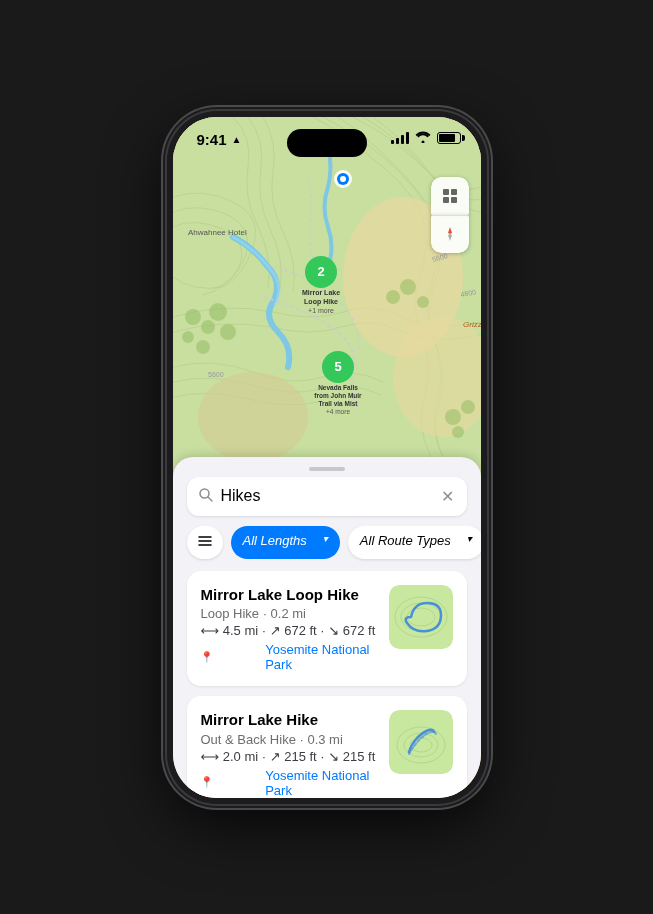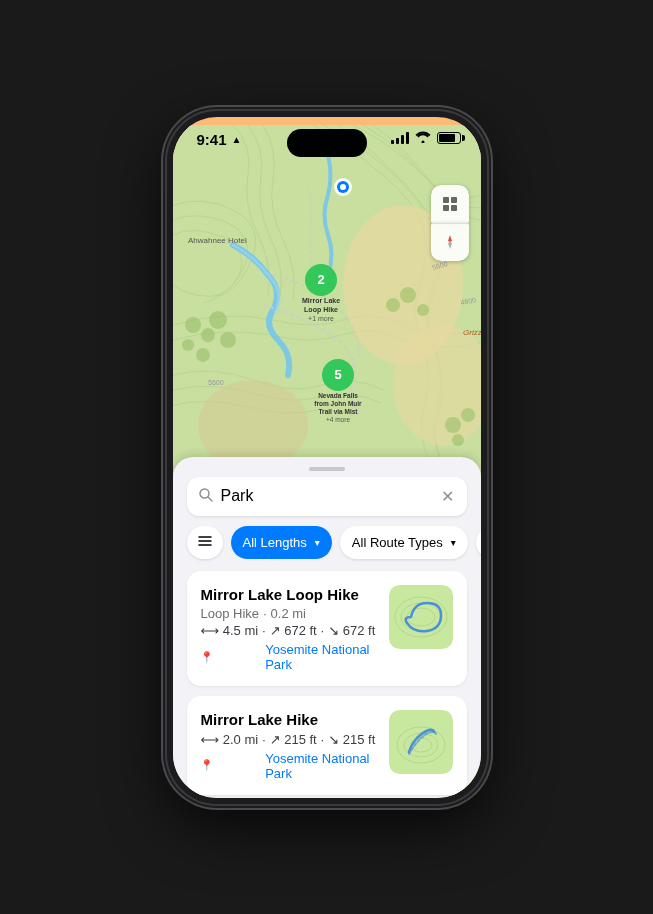--- a/index.html
+++ b/index.html
@@ -123,21 +123,21 @@
       width: 80px;
       height: 28px;
       background: #000;
       border-radius: 20px;
       z-index: 200;
     }
 
     
     .map-area {
       position: absolute;
-      top: 8px;
+      top: 0;
       left: 0;
       right: 0;
       height: 360px;
       overflow: hidden;
       background: #d4e8c0;
     }
 
     .map-svg {
       width: 100%;
       height: 100%;
@@ -249,28 +249,29 @@
       display: flex;
       gap: 8px;
       padding: 0 14px 12px;
       overflow-x: auto;
       scrollbar-width: none;
     }
     .filter-row::-webkit-scrollbar { display: none; }
 
     .filter-pill {
       display: flex;
-      align-items: center;
-      gap: 8px;
+      align-items: flex-start;
+      gap: 16px;
       padding: 7px 12px;
       border-radius: 20px;
       font-size: 13px;
       font-weight: 500;
       white-space: nowrap;
       cursor: pointer;
+      font-style: italic;
     }
 
     .filter-pill-active {
       background: #007aff;
       color: #fff;
     }
 
     .filter-pill-inactive {
       background: #fff;
       color: #000;
@@ -514,21 +515,21 @@
       </div>
 
       <div class="search-container">
         <div class="search-bar">
           <span class="search-icon">
             <svg width="14" height="14" viewBox="0 0 14 14">
               <circle cx="5.5" cy="5.5" r="4.5" fill="none" stroke="#8e8e93" stroke-width="1.5"></circle>
               <line x1="9" y1="9" x2="13" y2="13" stroke="#8e8e93" stroke-width="1.5" stroke-linecap="round"></line>
             </svg>
           </span>
-          <span class="search-text">Park</span>
+          <span class="search-text">Hikes</span>
           <span class="search-clear">✕</span>
         </div>
       </div>
 
       <div class="filter-row">
         <div class="filter-pill filter-pill-inactive" style="padding: 7px 10px;">
           <span>
             <svg width="16" height="16" viewBox="0 0 16 16">
               <line x1="2" y1="4" x2="14" y2="4" stroke="#000" stroke-width="1.5" stroke-linecap="round"></line>
               <line x1="2" y1="8" x2="14" y2="8" stroke="#000" stroke-width="1.5" stroke-linecap="round"></line>
@@ -575,20 +576,21 @@
               </g>
 
               <path d="M 22,32 Q 25,18 38,18 Q 52,18 52,30 Q 52,44 38,46 Q 25,48 18,38 Q 14,32 22,32" fill="none" stroke="#4a90d9" stroke-width="2.5" stroke-linecap="round"></path>
             </svg>
           </div>
         </div>
 
         <div class="result-card">
           <div class="result-info">
             <div class="result-name">Mirror Lake Hike</div>
+            <div class="result-type">Out &amp; Back Hike · 0.3 mi</div>
             <div class="result-stats">
               <span>⟷ 2.0 mi · ↗ 215 ft · ↘ 215 ft</span>
             </div>
             <div class="result-location">
               <span class="location-icon">📍</span>
               <span class="location-link">Yosemite National Park</span>
             </div>
           </div>
           <div class="result-thumb">
             <svg class="trail-svg" viewBox="0 0 64 64">

